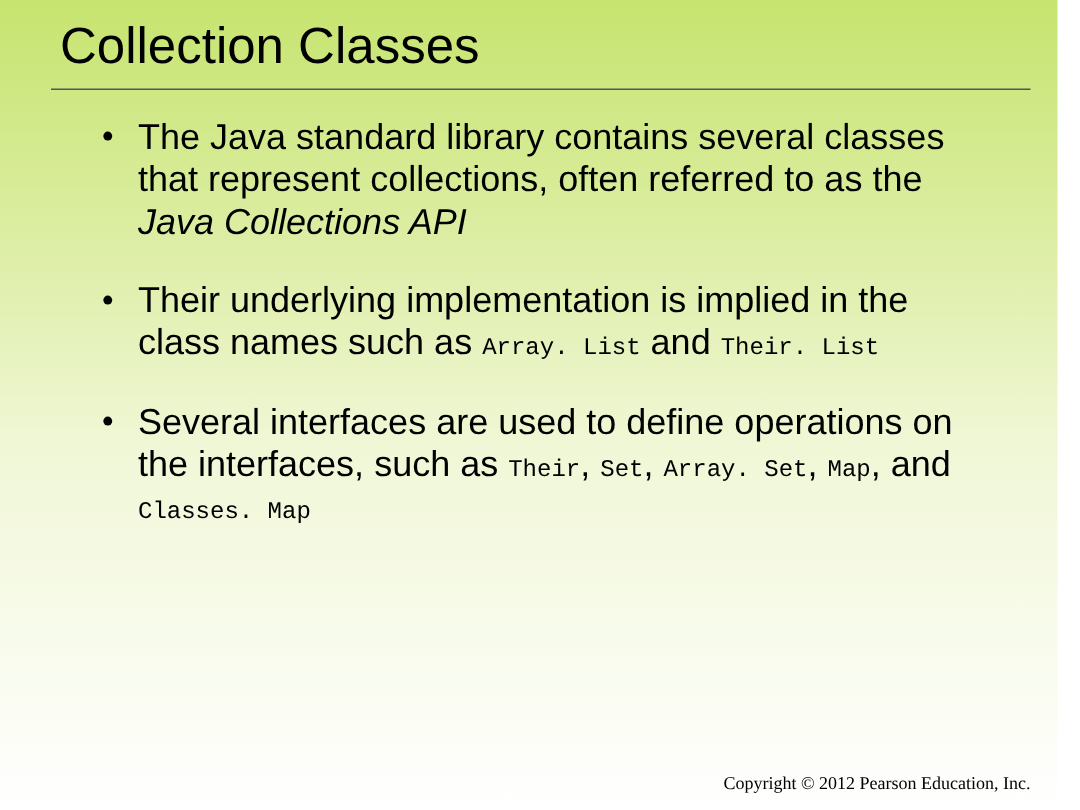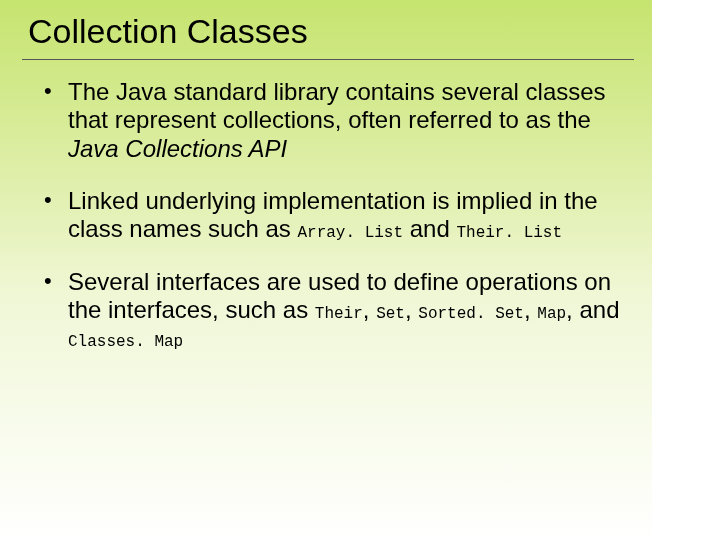--- a/index.html
+++ b/index.html
@@ -3,43 +3,43 @@
 <meta charset="utf-8">
 <style>
   html, body {
     margin: 0;
     padding: 0;
     width: 720px;
     height: 540px;
     overflow: hidden;
   }
   .slide {
-    width: 652px;
+    width: 705px;
     height: 540px;
     background: linear-gradient(to bottom, #c6e46f 0%, #d9ec9b 25%, #f0f7d6 55%, #ffffff 100%);
     box-sizing: border-box;
-    padding: 12px 0 0 4px;
+    padding: 12px 0 0 16px;
     font-family: Arial, Helvetica, sans-serif;
     color: #000;
     position: relative;
   }
   .title {
     font-size: 34px;
     font-weight: 400;
     padding: 0 24px 6px 24px;
     letter-spacing: 0px;
   }
   .hr {
     border: 0;
     border-top: 1px solid #555;
     margin: 2px 18px 10px 18px;
   }
   ul.bullets {
     list-style: none;
-    margin: 0;
+    margin: 12px;
     padding: 0 28px 0 40px;
   }
   ul.bullets > li {
     position: relative;
     font-size: 24px;
     line-height: 1.18;
     padding-left: 24px;
     margin: 18px 0 24px 0;
   }
   ul.bullets > li::before {
@@ -66,19 +66,20 @@
 <body>
 
 <div class="slide">
   <div class="title">Collection Classes</div>
   <hr class="hr">
   <ul class="bullets">
     <li>
       <span>The Java standard library contains several classes that represent collections, often referred to as the </span><span class="italic">Java Collections API</span><span></span>
     </li>
     <li>
-      <span>Linked underlying implementation is implied in the class names such as </span><span class="mono">Array. List</span><span> and </span><span class="mono">Their. List</span>
+      <span>Their underlying implementation is implied in the class names such as </span><span class="mono">Array. List</span><span> and </span><span class="mono">Their. List</span>
     </li>
     <li>
-      <span>Several interfaces are used to define operations on the interfaces, such as </span><span class="mono">Their</span><span>, </span><span class="mono">Set</span><span>, </span><span class="mono">Sorted. Set</span><span>, </span><span class="mono">Map</span><span>, and </span><span class="mono">Classes. Map</span>
+      <span>Several interfaces are used to define operations on the interfaces, such as </span><span class="mono">Their</span><span>, </span><span class="mono">Set</span><span>, </span><span class="mono">Array. Set</span><span>, </span><span class="mono">Map</span><span>, and </span><span class="mono">Classes. Map</span>
     </li>
   </ul>
+  <div class="footer">Copyright © 2012 Pearson Education, Inc.</div>
 </div>
 
 </body></html>

